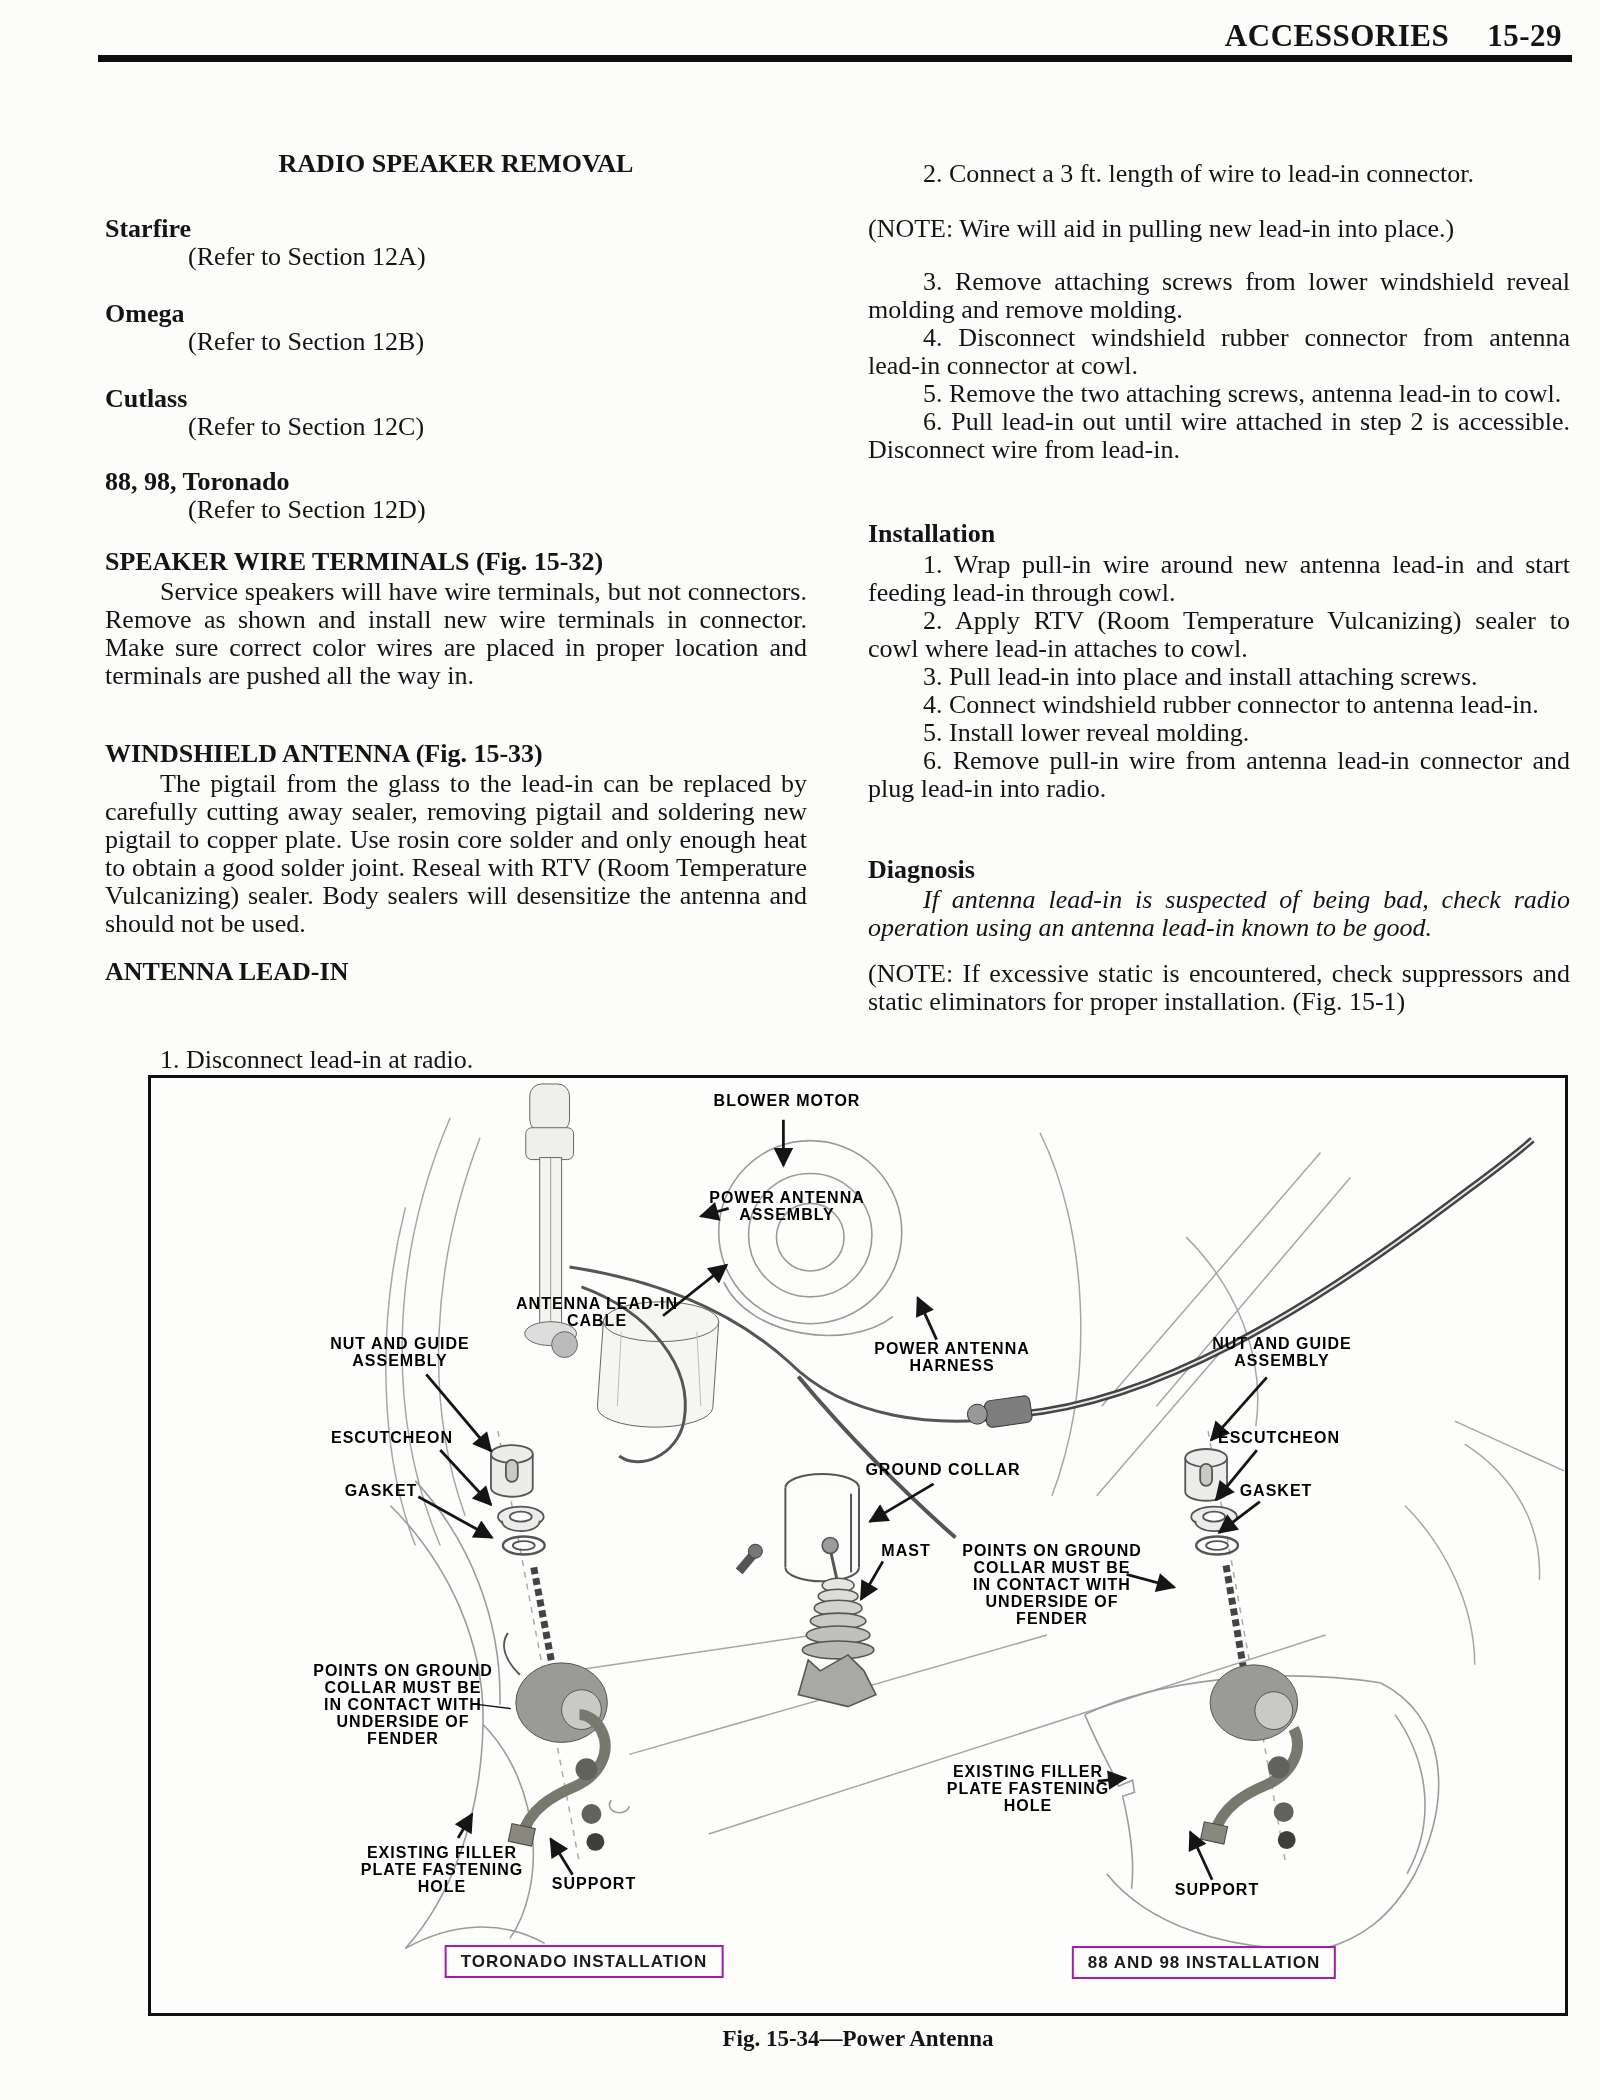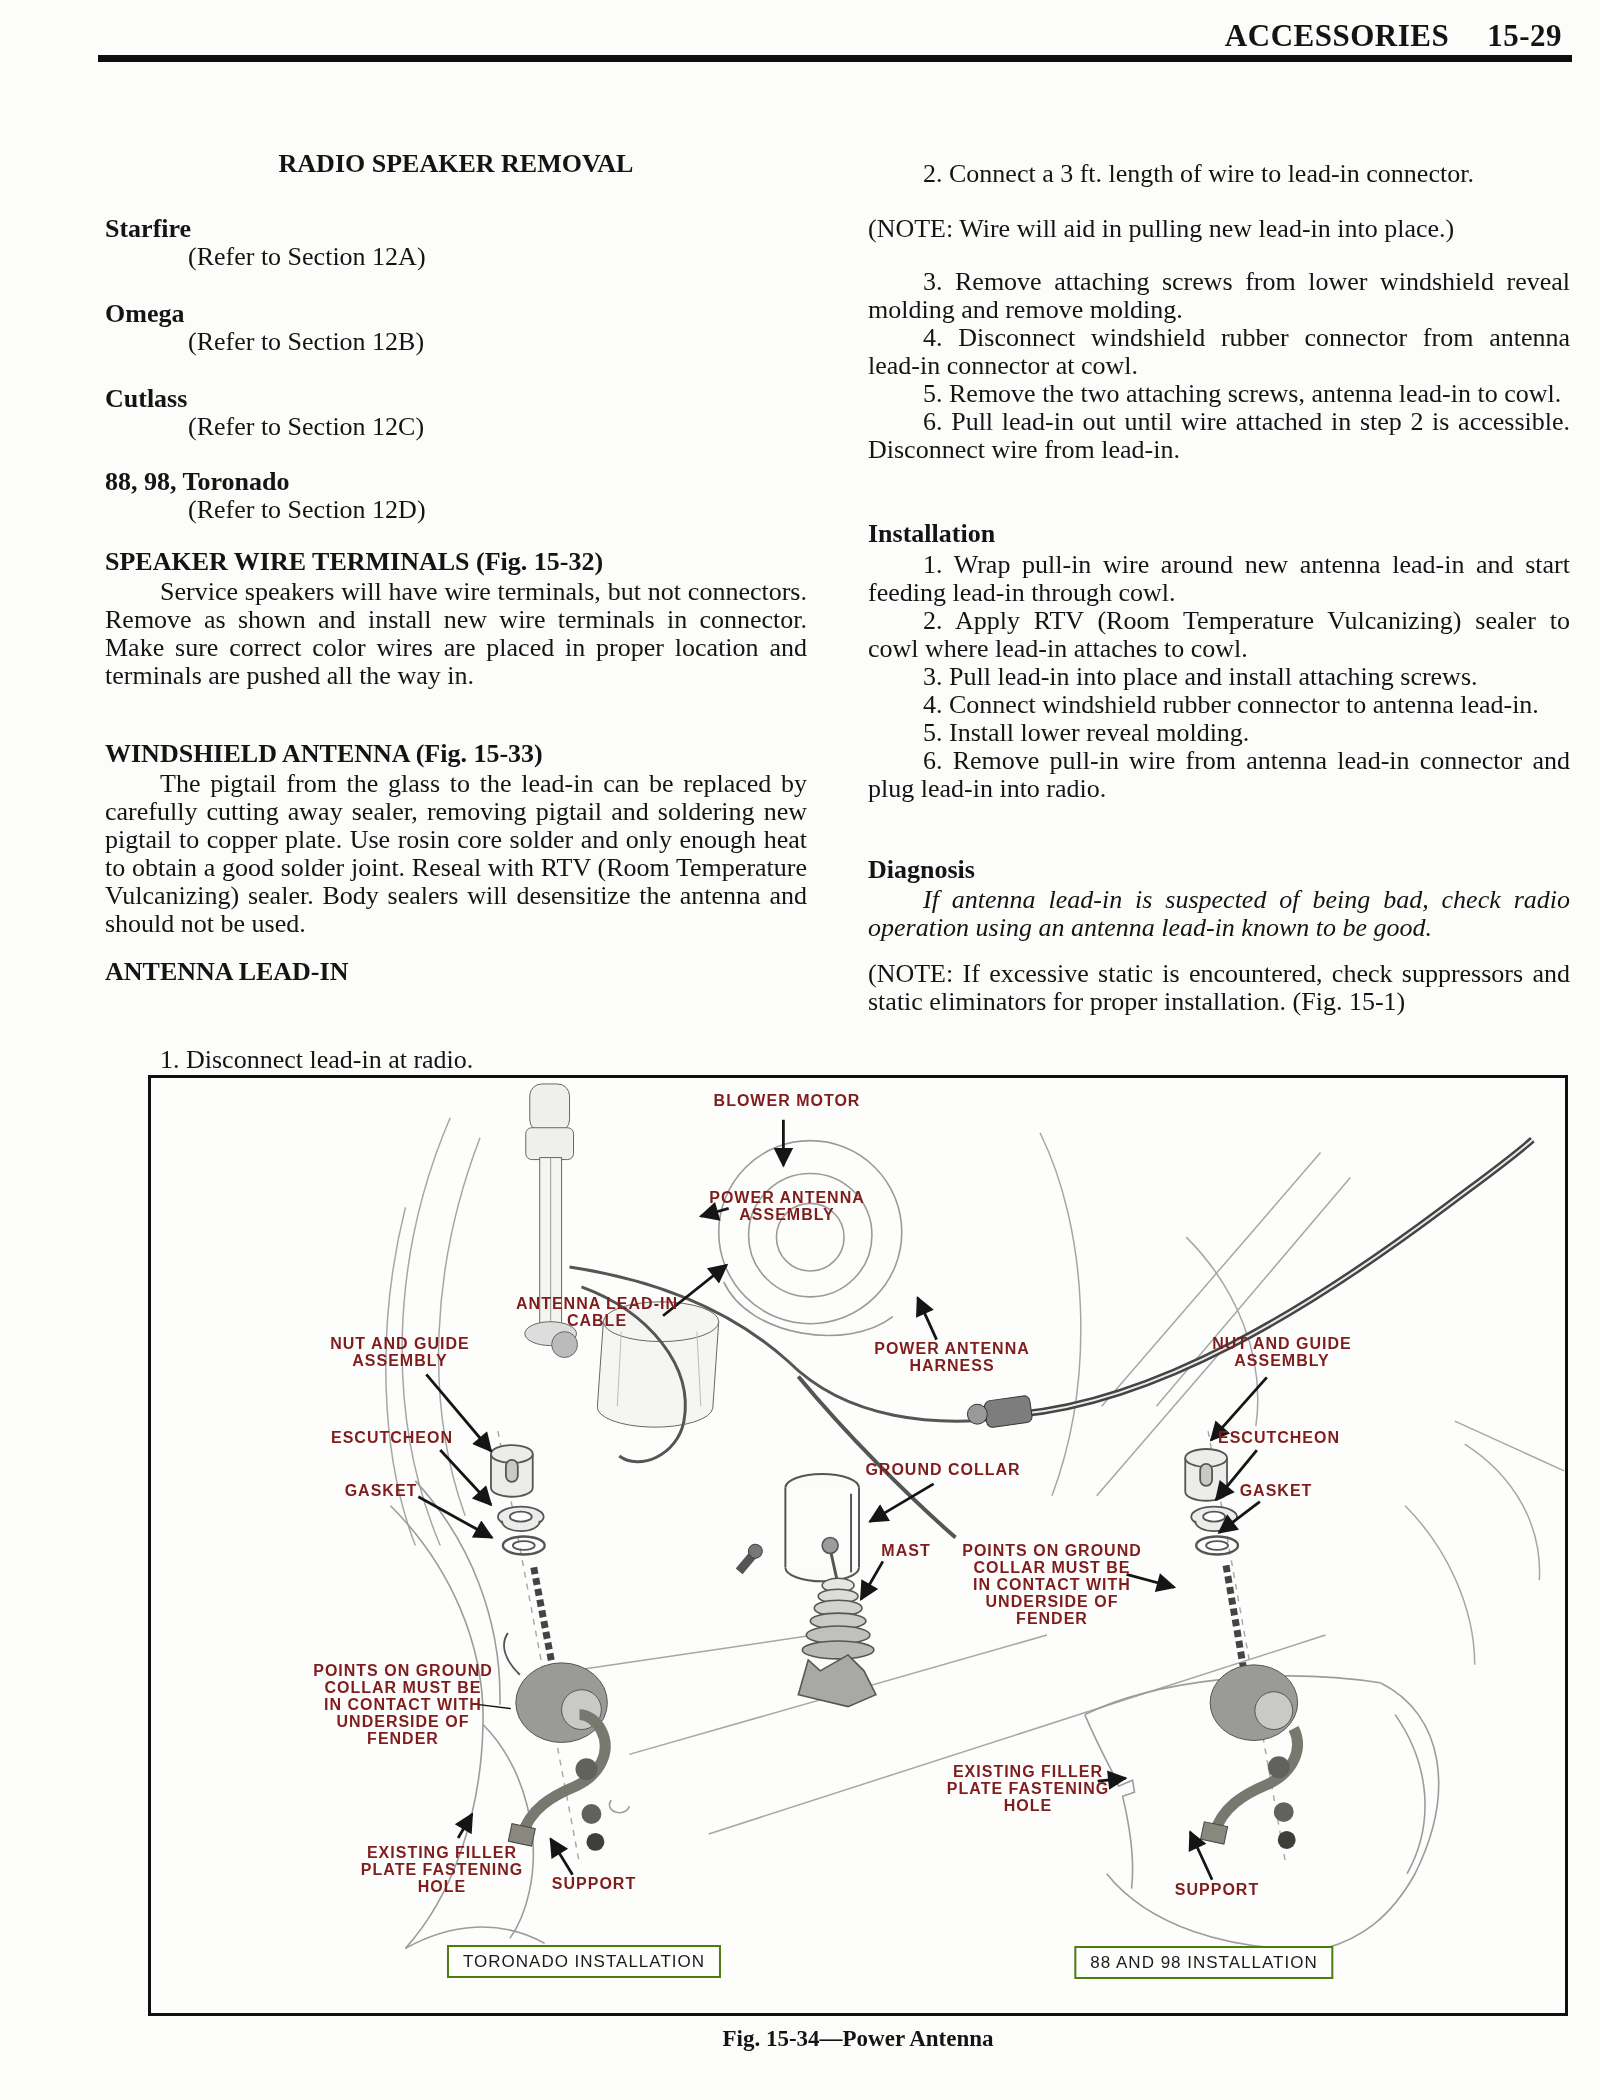--- a/index.html
+++ b/index.html
@@ -17,24 +17,24 @@
   .h2{font-weight:bold;}
   .just{text-align:justify;}
   .ind{text-indent:55px;}
   .ref{padding-left:83px;}
   .step{margin:0;text-indent:55px;text-align:justify;}
   
   .figure-box{position:absolute;left:148px;top:1075px;width:1420px;height:941px;
               border:3px solid #101010;box-sizing:border-box;background:#fdfdfc;}
   .fig-svg{position:absolute;left:0;top:0;width:100%;height:100%;}
   .fl{position:absolute;transform:translateX(-50%);font-family:"Liberation Sans", sans-serif;
-      font-weight:bold;font-size:16px;line-height:17px;letter-spacing:1px;color:#7f1d1d;
+      font-weight:bold;font-size:16px;line-height:17px;letter-spacing:1px;color:#000000;
       white-space:pre-line;text-align:center;}
   .fl-box{position:absolute;transform:translateX(-50%);font-family:"Liberation Sans", sans-serif;
-      font-weight:normal;font-size:17px;letter-spacing:1px;color:#1b1b1b;border:2px solid #4d7c0f;
+      font-weight:bold;font-size:17px;letter-spacing:1px;color:#1b1b1b;border:2px solid #a21caf;
       padding:5px 14px 4px 14px;background:#fdfdfc;white-space:nowrap;}
   .caption{position:absolute;top:2026px;left:148px;width:1420px;text-align:center;
            font-weight:bold;font-size:23px;}
 </style>
 </head>
 <body>
 
 <div class="page">
 
   <div class="running-head">

